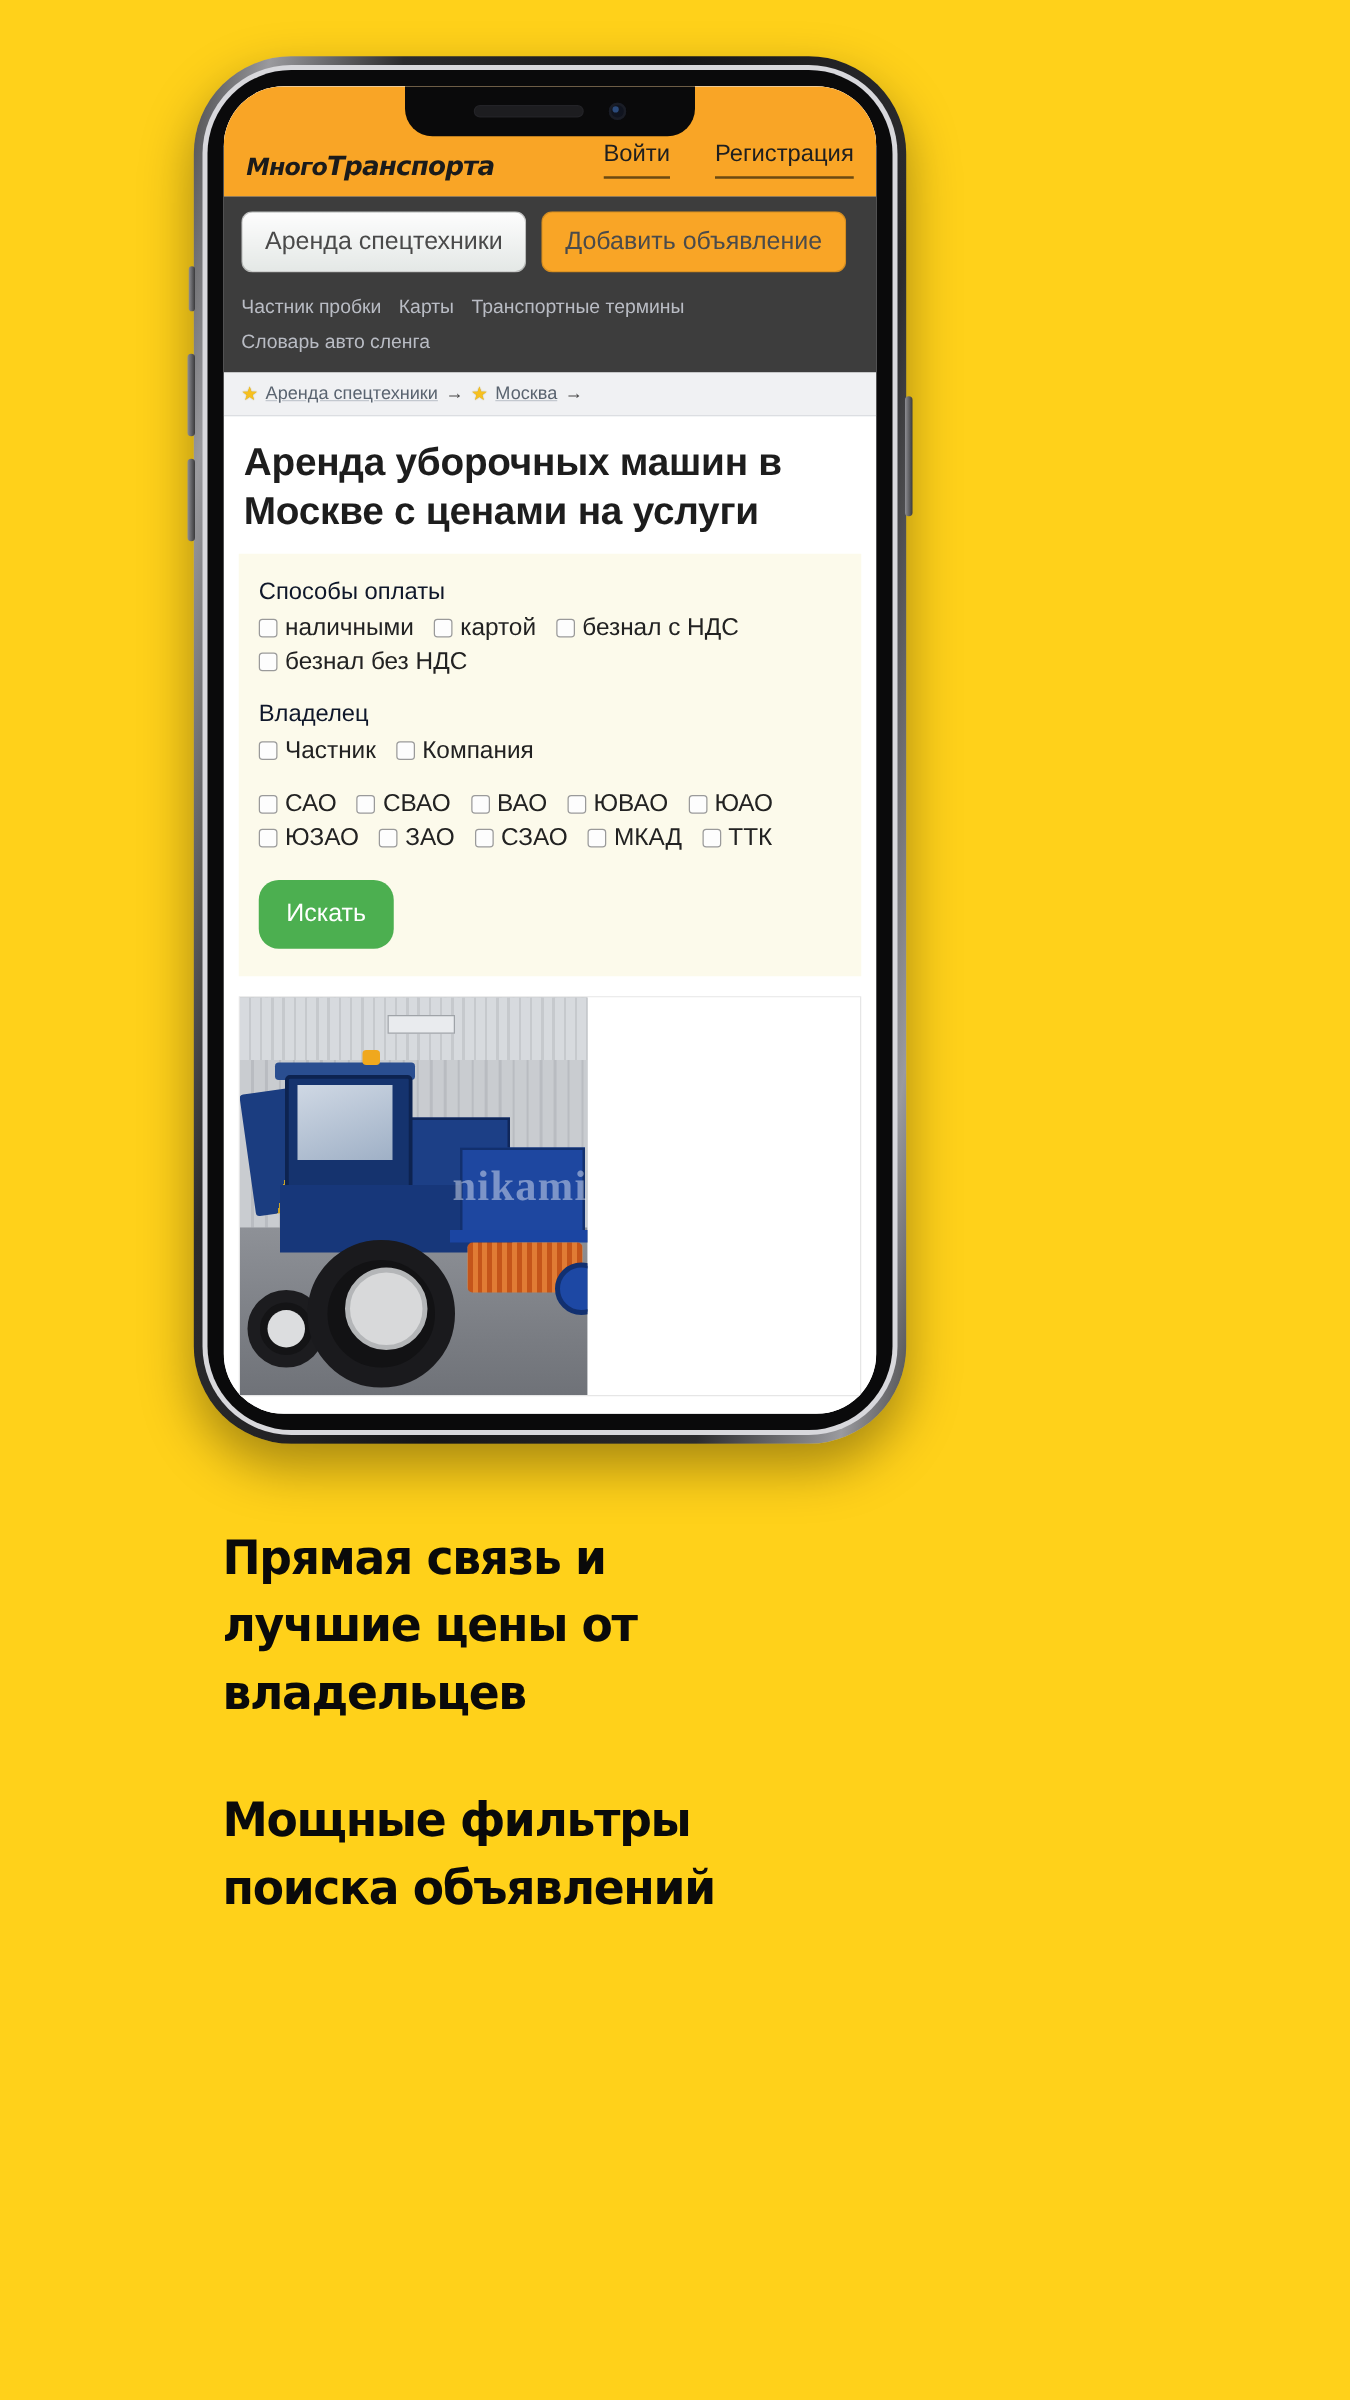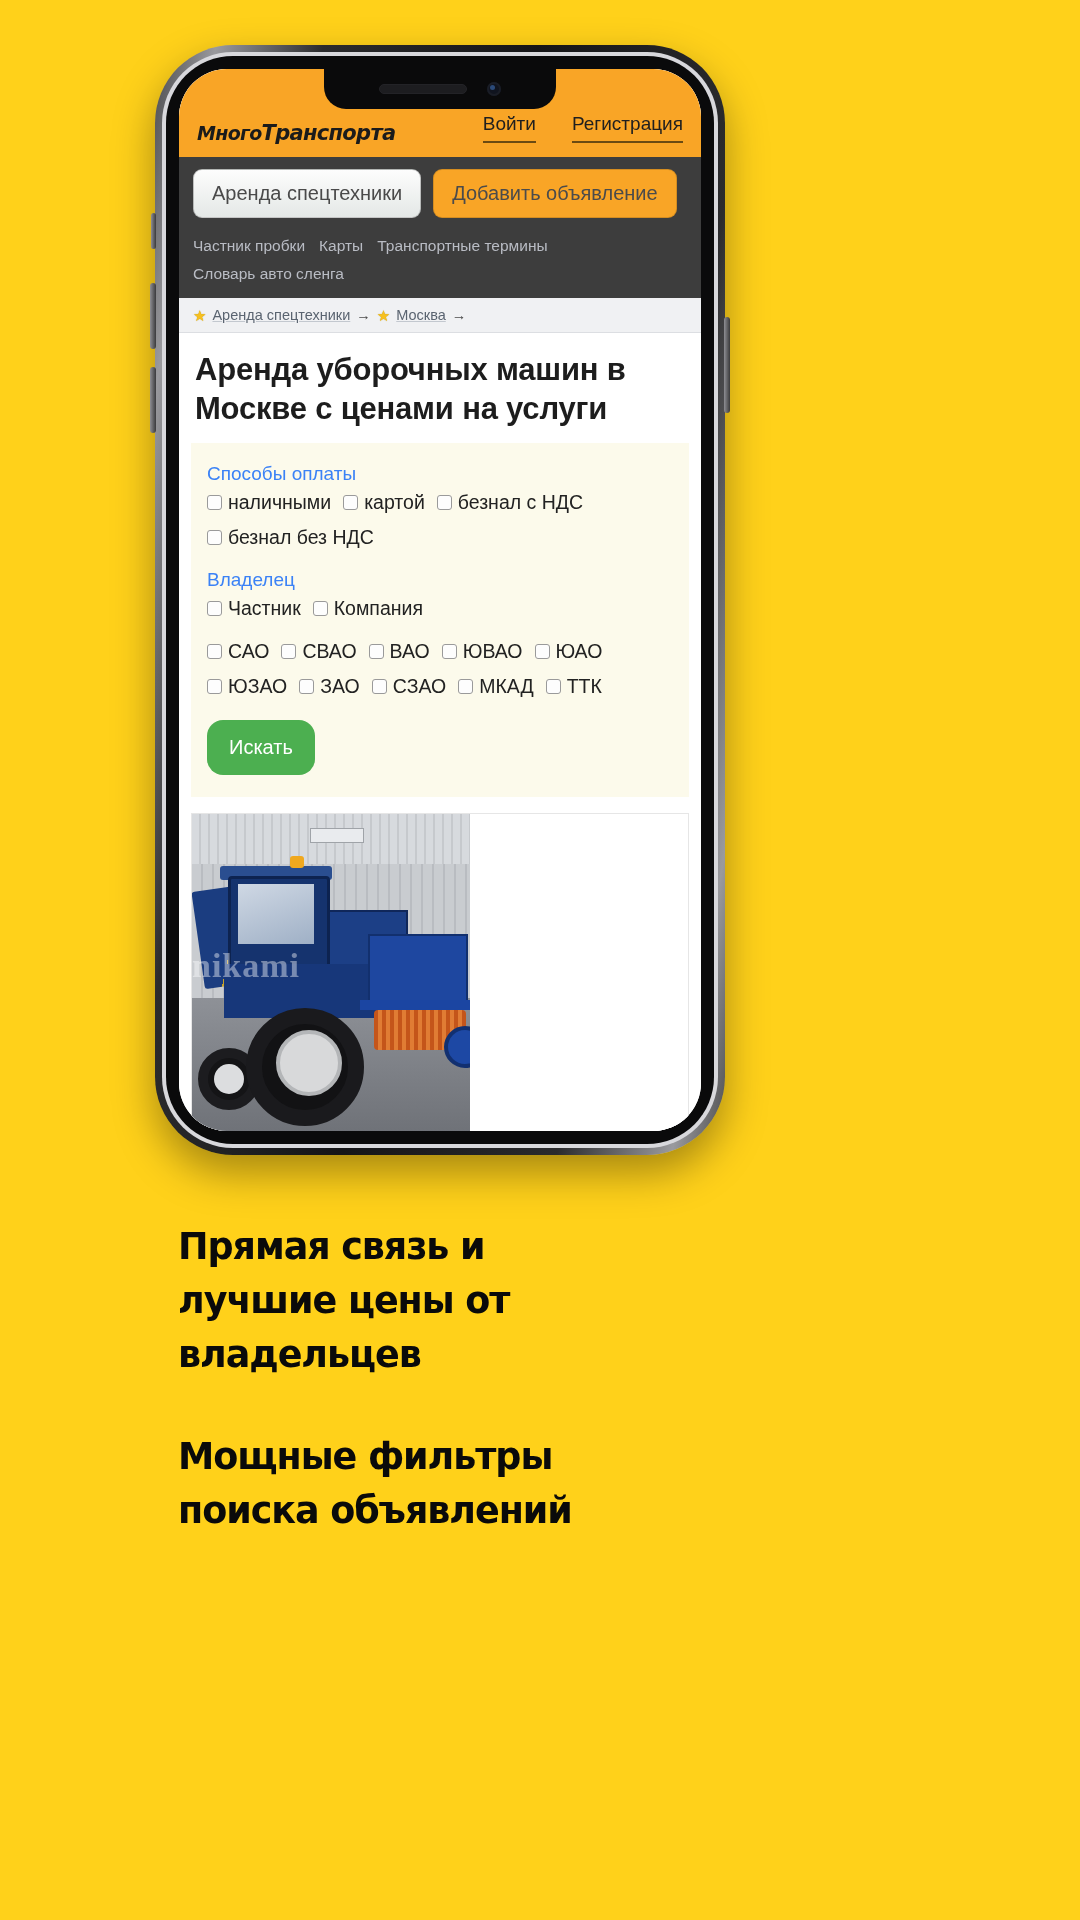--- a/index.html
+++ b/index.html
@@ -163,25 +163,25 @@
 
   .filters{
     background:#fcfaeb;
     margin:0 12px;
     padding:20px 16px 22px 16px;
     box-sizing:border-box;
   }
   .f-group{margin-bottom:20px;}
   .f-group:last-of-type{margin-bottom:18px;}
   .f-label{
-    color:#3b82f6;
+    color:#0f172a;
     font-size:19px;
     margin-bottom:6px;
   }
-  .f-opts{display:flex;flex-wrap:wrap;column-gap:16px;row-gap:4px;gap:12px;}
+  .f-opts{display:flex;flex-wrap:wrap;column-gap:16px;row-gap:4px;}
   .f-opt{
     display:inline-flex;align-items:center;gap:6px;
     font-size:19.5px;color:#222;white-space:nowrap;
   }
   .cb{
     width:15px;height:15px;
     border:1px solid #9a9a9a;
     border-radius:3px;
     background:#fdfdfd;
     display:inline-block;
@@ -255,21 +255,21 @@
     background:#1e47a0;border:2px solid #12306e;}
   .ph-brush{position:absolute;left:182px;top:196px;width:92px;height:40px;
     background:repeating-linear-gradient(90deg,#c4551a 0 4px,#e07c34 4px 8px);
     border-radius:4px;}
   .ph-brushwheel{position:absolute;left:252px;top:212px;width:34px;height:34px;
     border-radius:50%;background:#1d48a4;border:4px solid #123070;}
   .ph-frame{position:absolute;left:168px;top:186px;width:112px;height:10px;
     background:#1b45a2;}
   .watermark{
     position:absolute;left:0;right:0;top:42%;
-    text-align:left;
+    text-align:right;
     font-size:34px;font-weight:bold;
     color:rgba(255,255,255,.42);
     letter-spacing:1px;
     font-family:"Liberation Serif", serif;
     white-space:nowrap;
   }
   .card-right{flex:1;background:#fff;}
 
   
   .copy{

